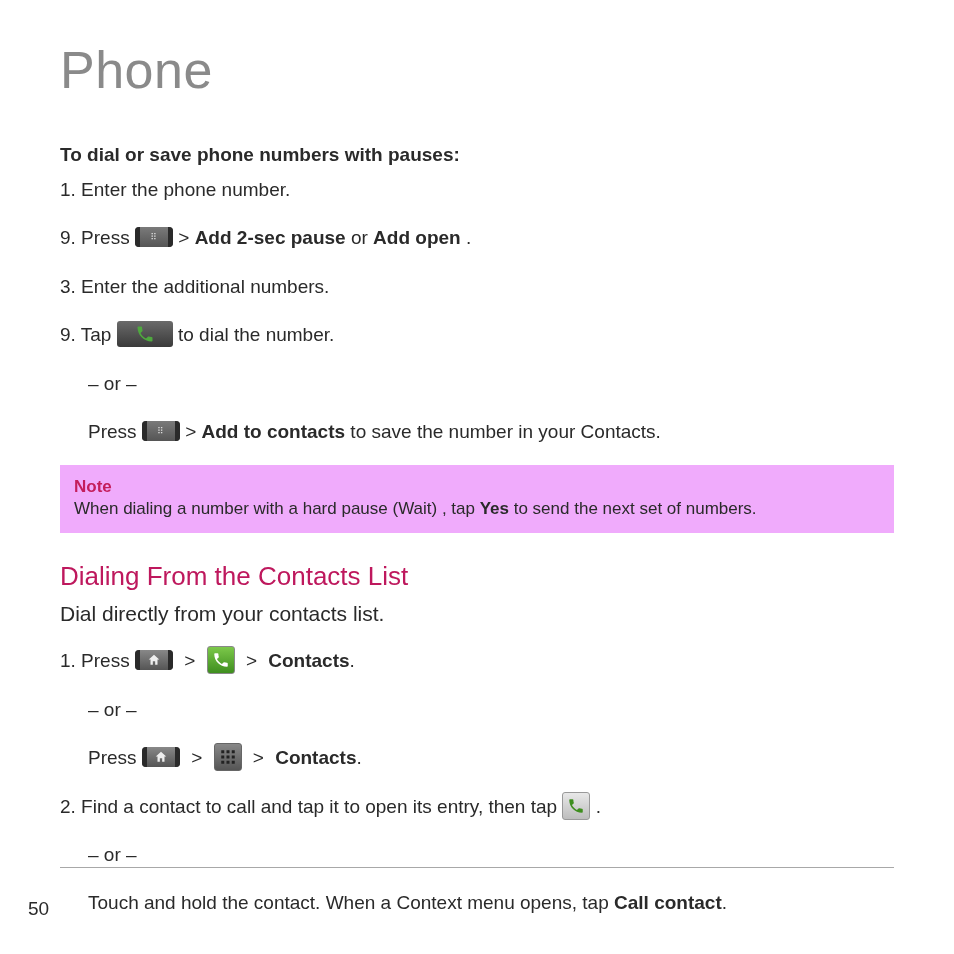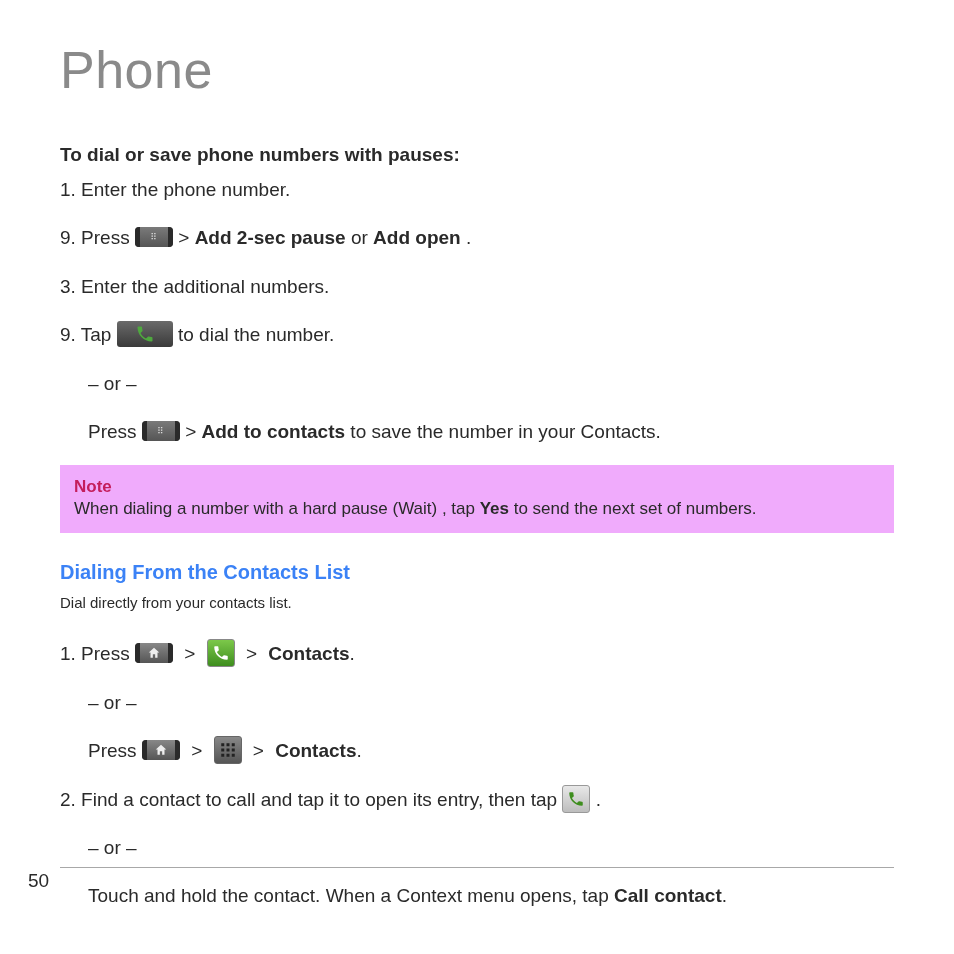--- a/index.html
+++ b/index.html
@@ -48,28 +48,28 @@
       font-size: 17px;
       display: block;
       margin-bottom: 2px;
     }
     .note-text {
       color: #2a2a2a;
       font-size: 17px;
       font-weight: 300;
     }
     .section-heading {
-      color: #3b82f6;
-      font-size: 20px;
-      font-weight: 700;
+      color: #be185d;
+      font-size: 26px;
+      font-weight: 400;
       margin-bottom: 10px;
     }
     .section-intro {
-      font-size: 15px;
-      margin-bottom: 28px;
+      font-size: 21px;
+      margin-bottom: 20px;
       font-weight: 300;
     }
     .icon {
       display: inline-flex;
       align-items: center;
       justify-content: center;
       vertical-align: middle;
       position: relative;
       top: -2px;
     }
@@ -139,21 +139,21 @@
       width: 28px; height: 28px;
       background: linear-gradient(#e8e8e8,#bdbdbd);
       border: 1px solid #999;
       border-radius: 3px;
       color: #3e8e1e;
     }
     .gt { padding: 0 6px; }
     .footer {
       position: absolute;
       left: 28px;
-      bottom: 62px;
+      bottom: 34px;
       font-size: 19px;
       color: #2a2a2a;
       font-weight: 300;
     }
     .footer-line {
       position: absolute;
       left: 60px;
       right: 60px;
       bottom: 86px;
       height: 1px;

